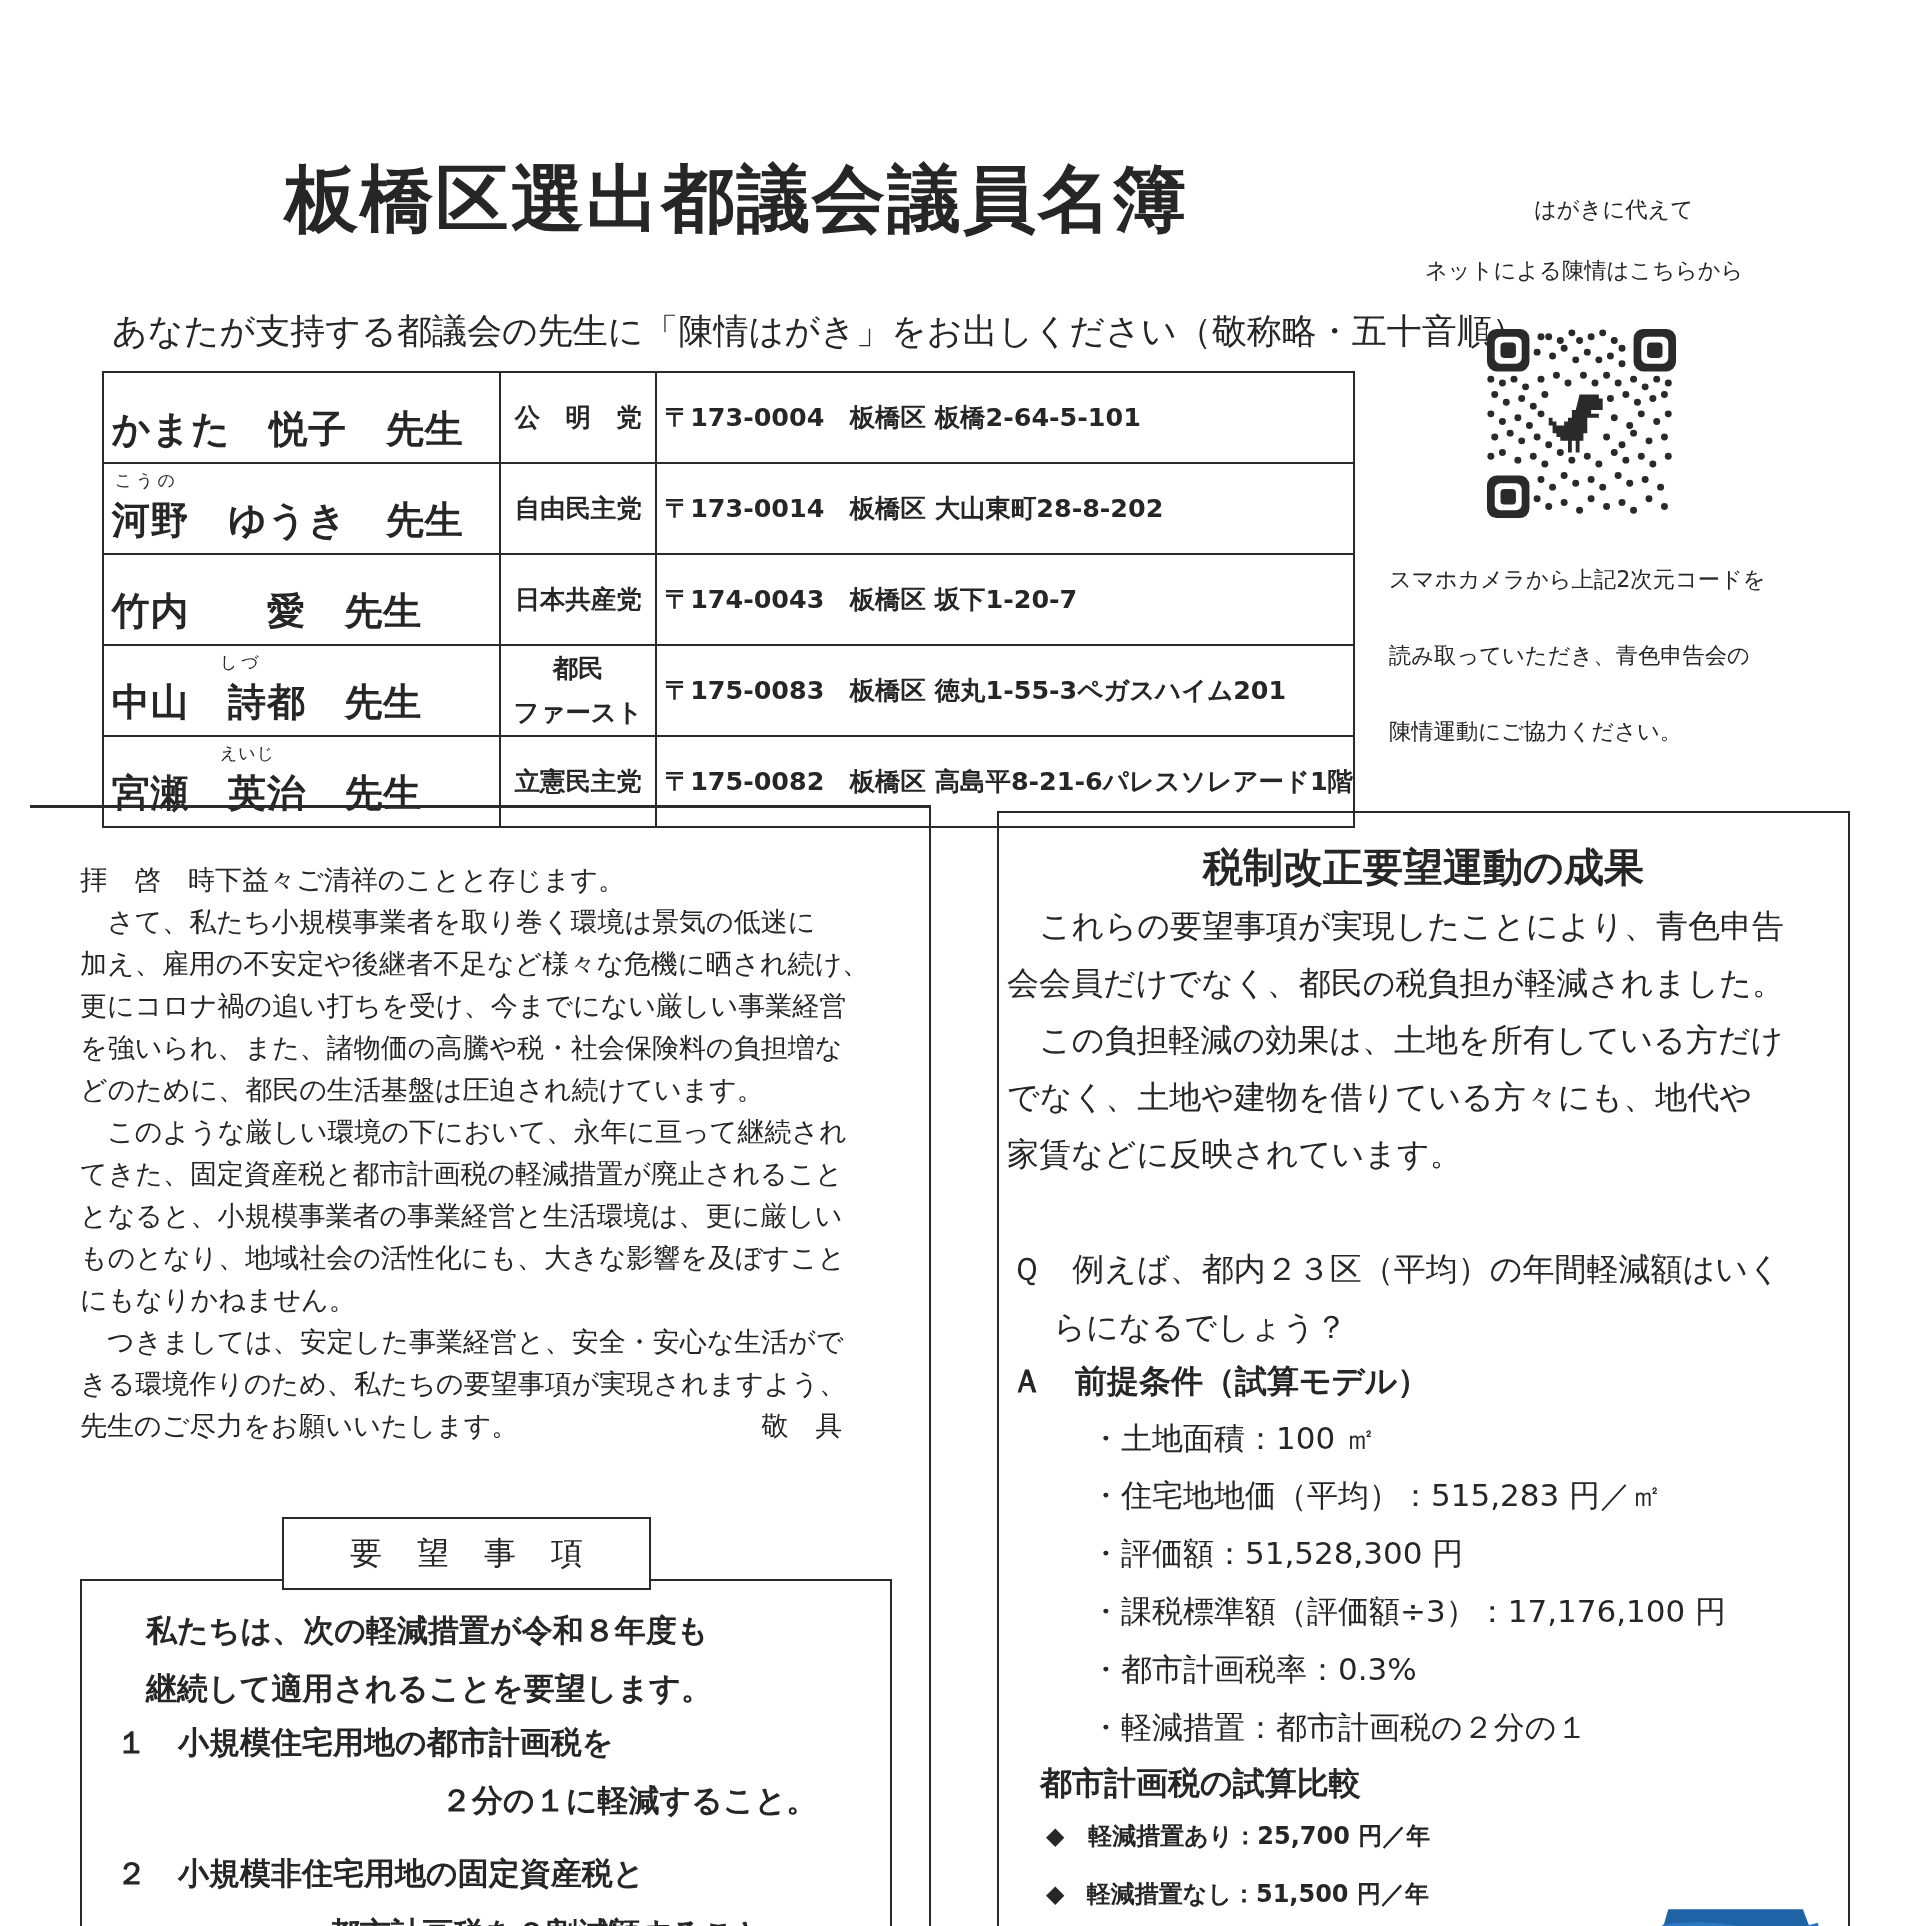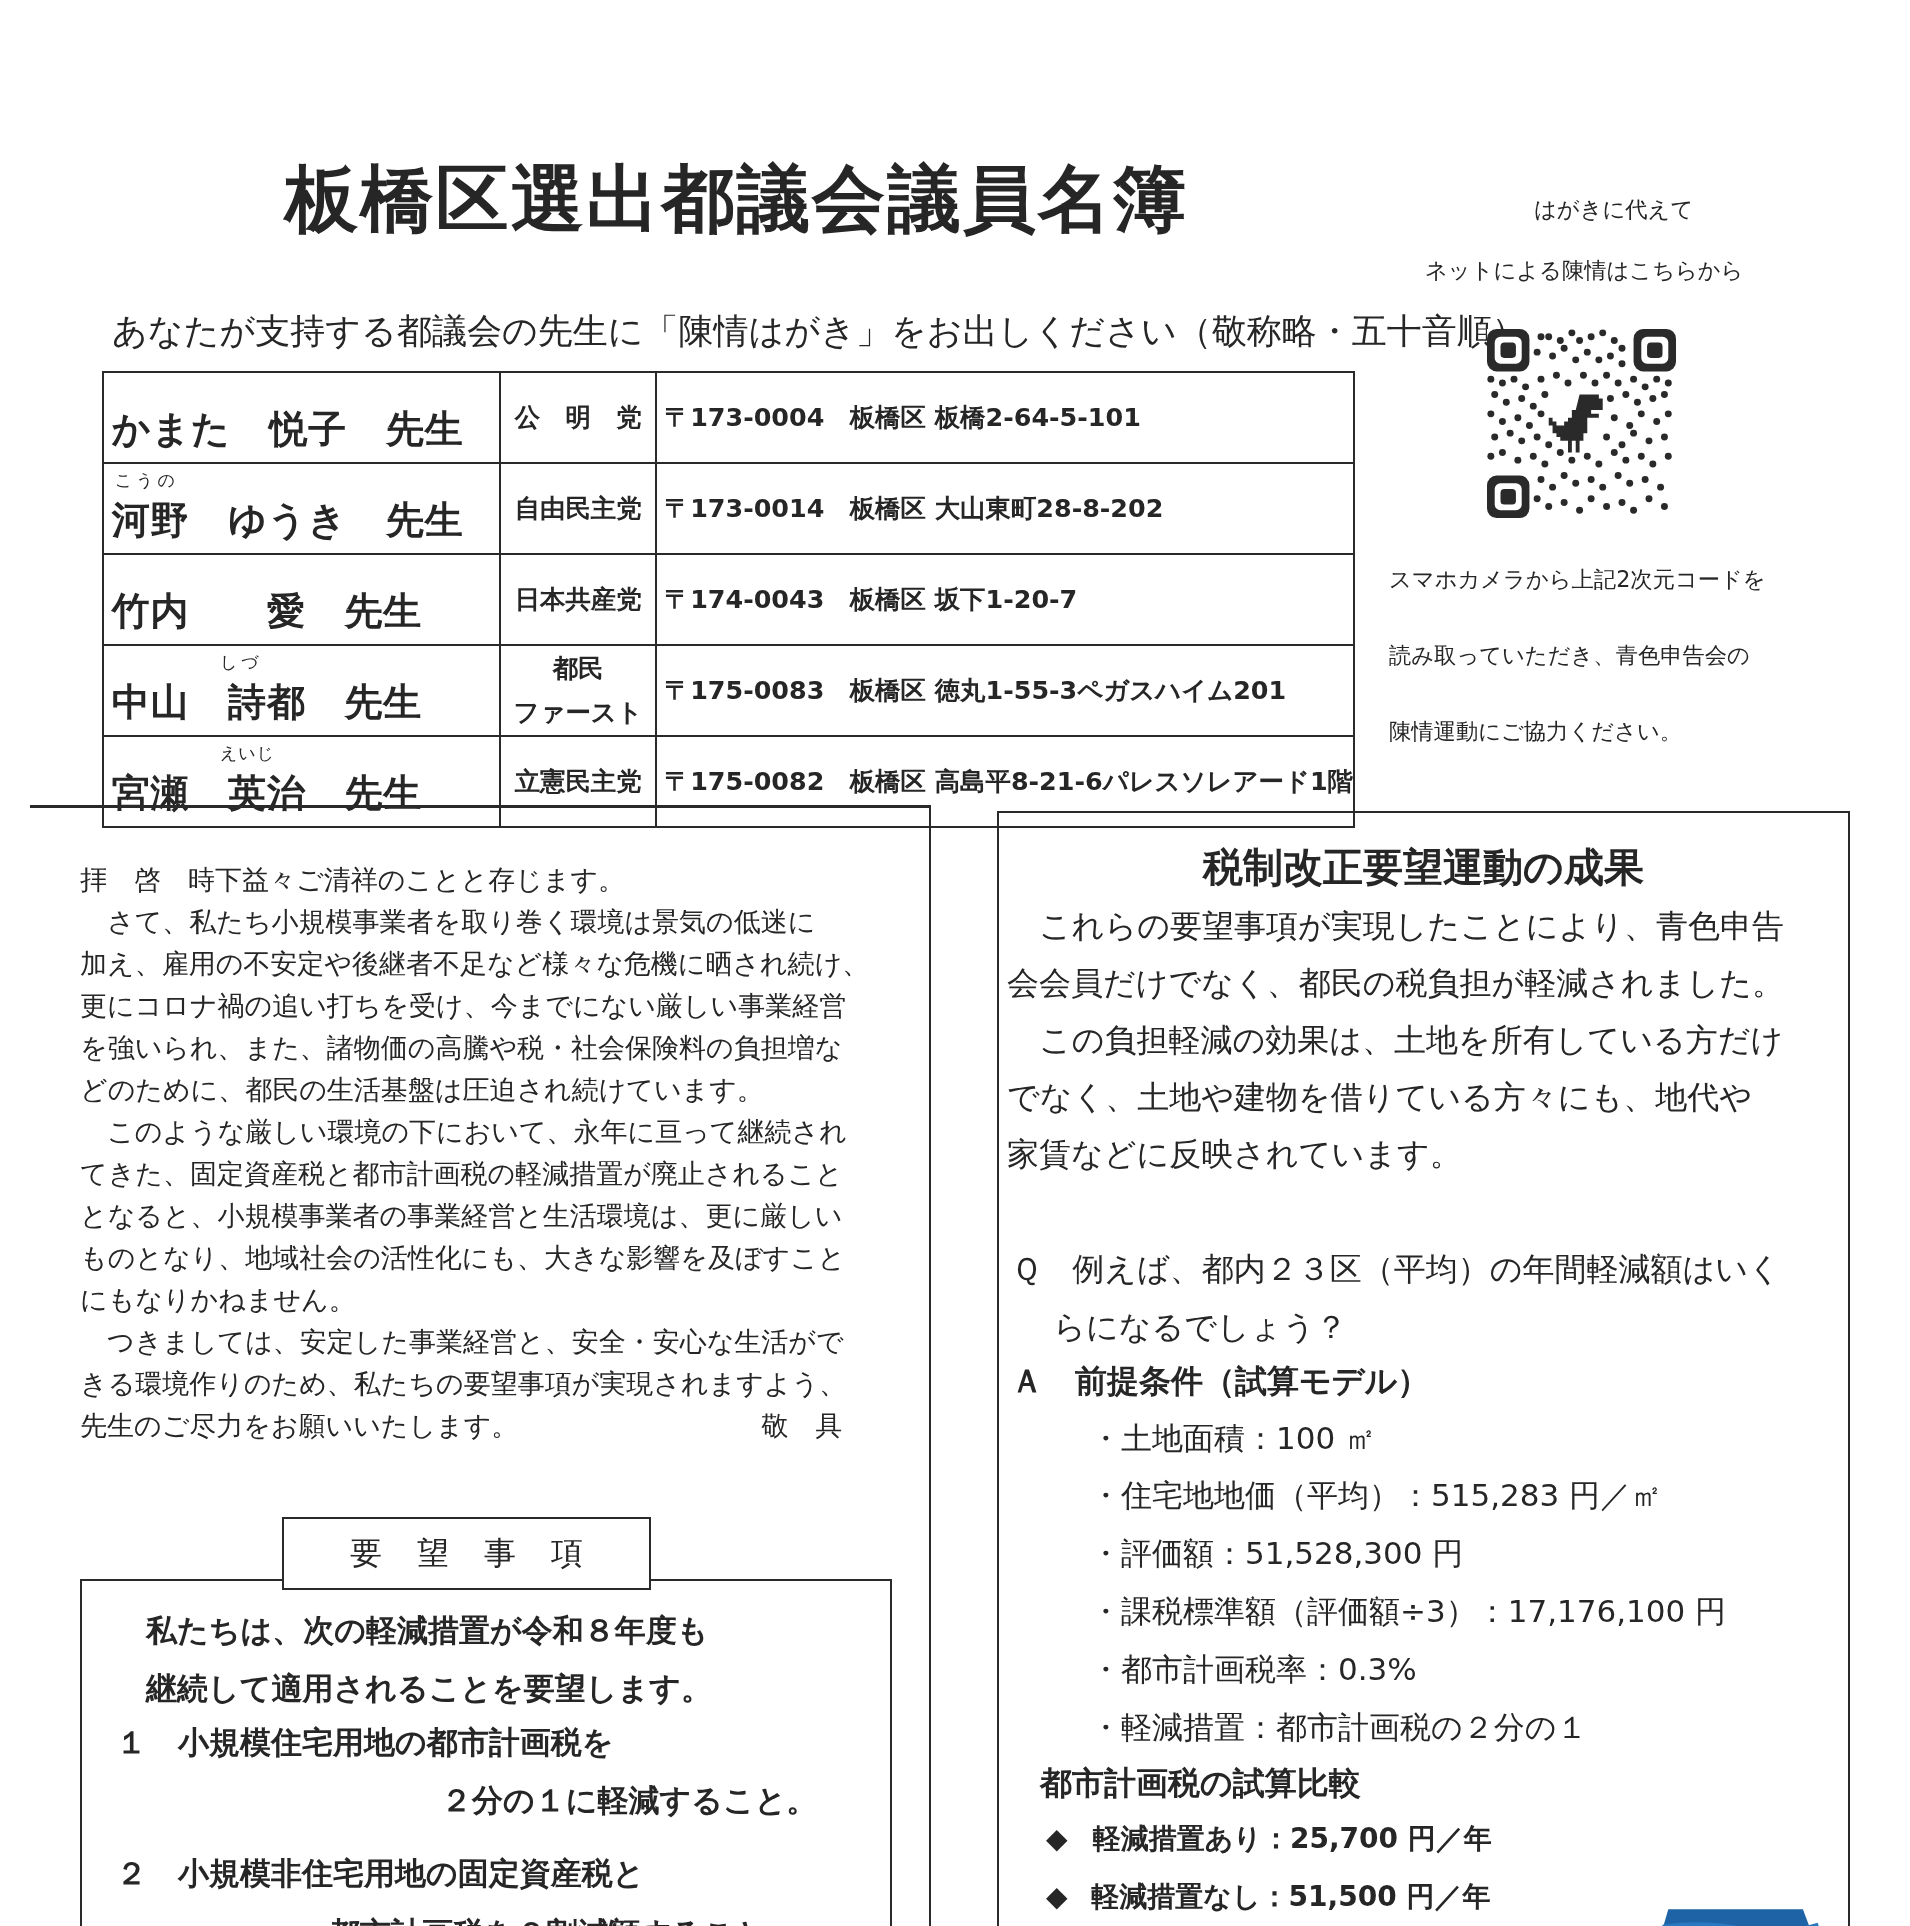--- a/index.html
+++ b/index.html
@@ -38,21 +38,21 @@
   .req-item{position:absolute;font-size:31px;font-weight:bold;white-space:nowrap;}
 
   
   #result-box{left:997px;top:811px;width:853px;height:1361px;border:2.7px solid #2a2a2a;box-sizing:border-box;}
   #result-title{left:997px;width:853px;top:840px;text-align:center;font-size:40px;font-weight:bold;}
   #result-para{left:1007px;top:898px;width:836px;font-size:32px;line-height:57px;white-space:pre;}
   #qa{left:1011px;top:1240px;font-size:32px;line-height:58px;white-space:pre;}
   #premise-head{left:1011px;top:1360px;font-size:32px;font-weight:bold;white-space:pre;}
   .premise{position:absolute;left:1090px;font-size:31px;white-space:nowrap;}
   #calc-head{left:1040px;top:1762px;font-size:32px;font-weight:bold;}
-  .calc{position:absolute;left:1046px;font-size:28px;font-weight:bold;white-space:nowrap;}
+  .calc{position:absolute;left:1046px;font-size:24px;font-weight:bold;white-space:nowrap;}
   #closing{left:1011px;top:1916px;font-size:32px;line-height:58px;white-space:pre;}
   #house{left:1626px;top:1909px;width:200px;height:241px;}
 </style>
 </head>
 <body>
 
 <div id="title" class="abs">板橋区選出都議会議員名簿</div>
 <div id="subtitle" class="abs">あなたが支持する都議会の先生に「陳情はがき」をお出しください（敬称略・五十音順）</div>
 
 <table id="council-table" class="abs">

